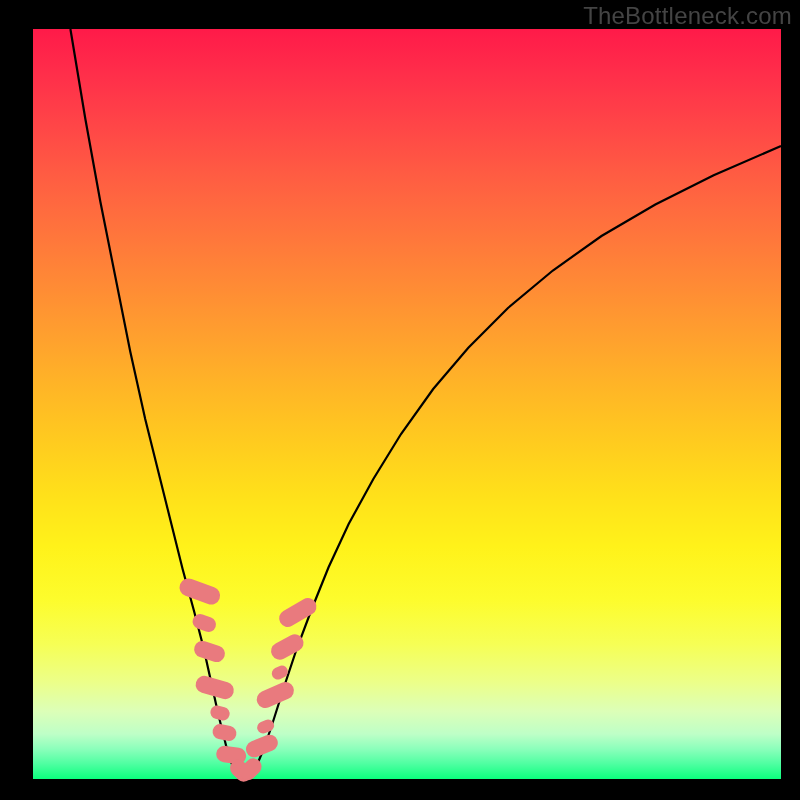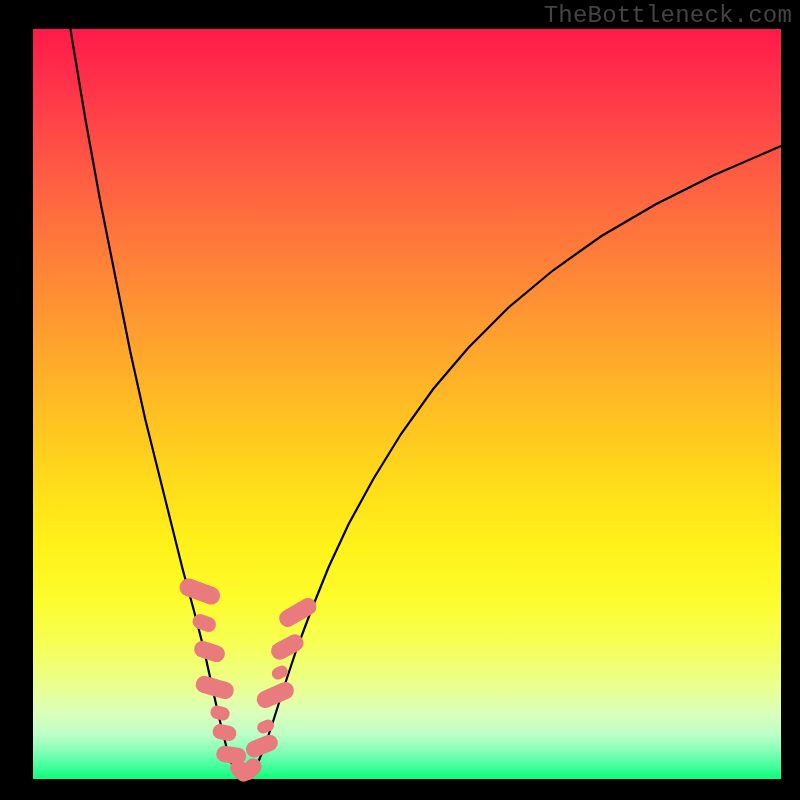--- a/index.html
+++ b/index.html
@@ -11,21 +11,20 @@
     background: #000;
     font-family: Arial, Helvetica, sans-serif;
   }
   .frame {
     position: absolute;
     left: 0;
     top: 0;
     width: 800px;
     height: 800px;
     background: #000;
-    font-family: Liberation Mono, monospace;
   }
   .plot {
     position: absolute;
     background: linear-gradient(to bottom,
       #ff1a49 0%,
       #ff2e4a 6%,
       #ff4647 13%,
       #ff5e42 20%,
       #ff743c 27%,
       #ff8a35 34%,

